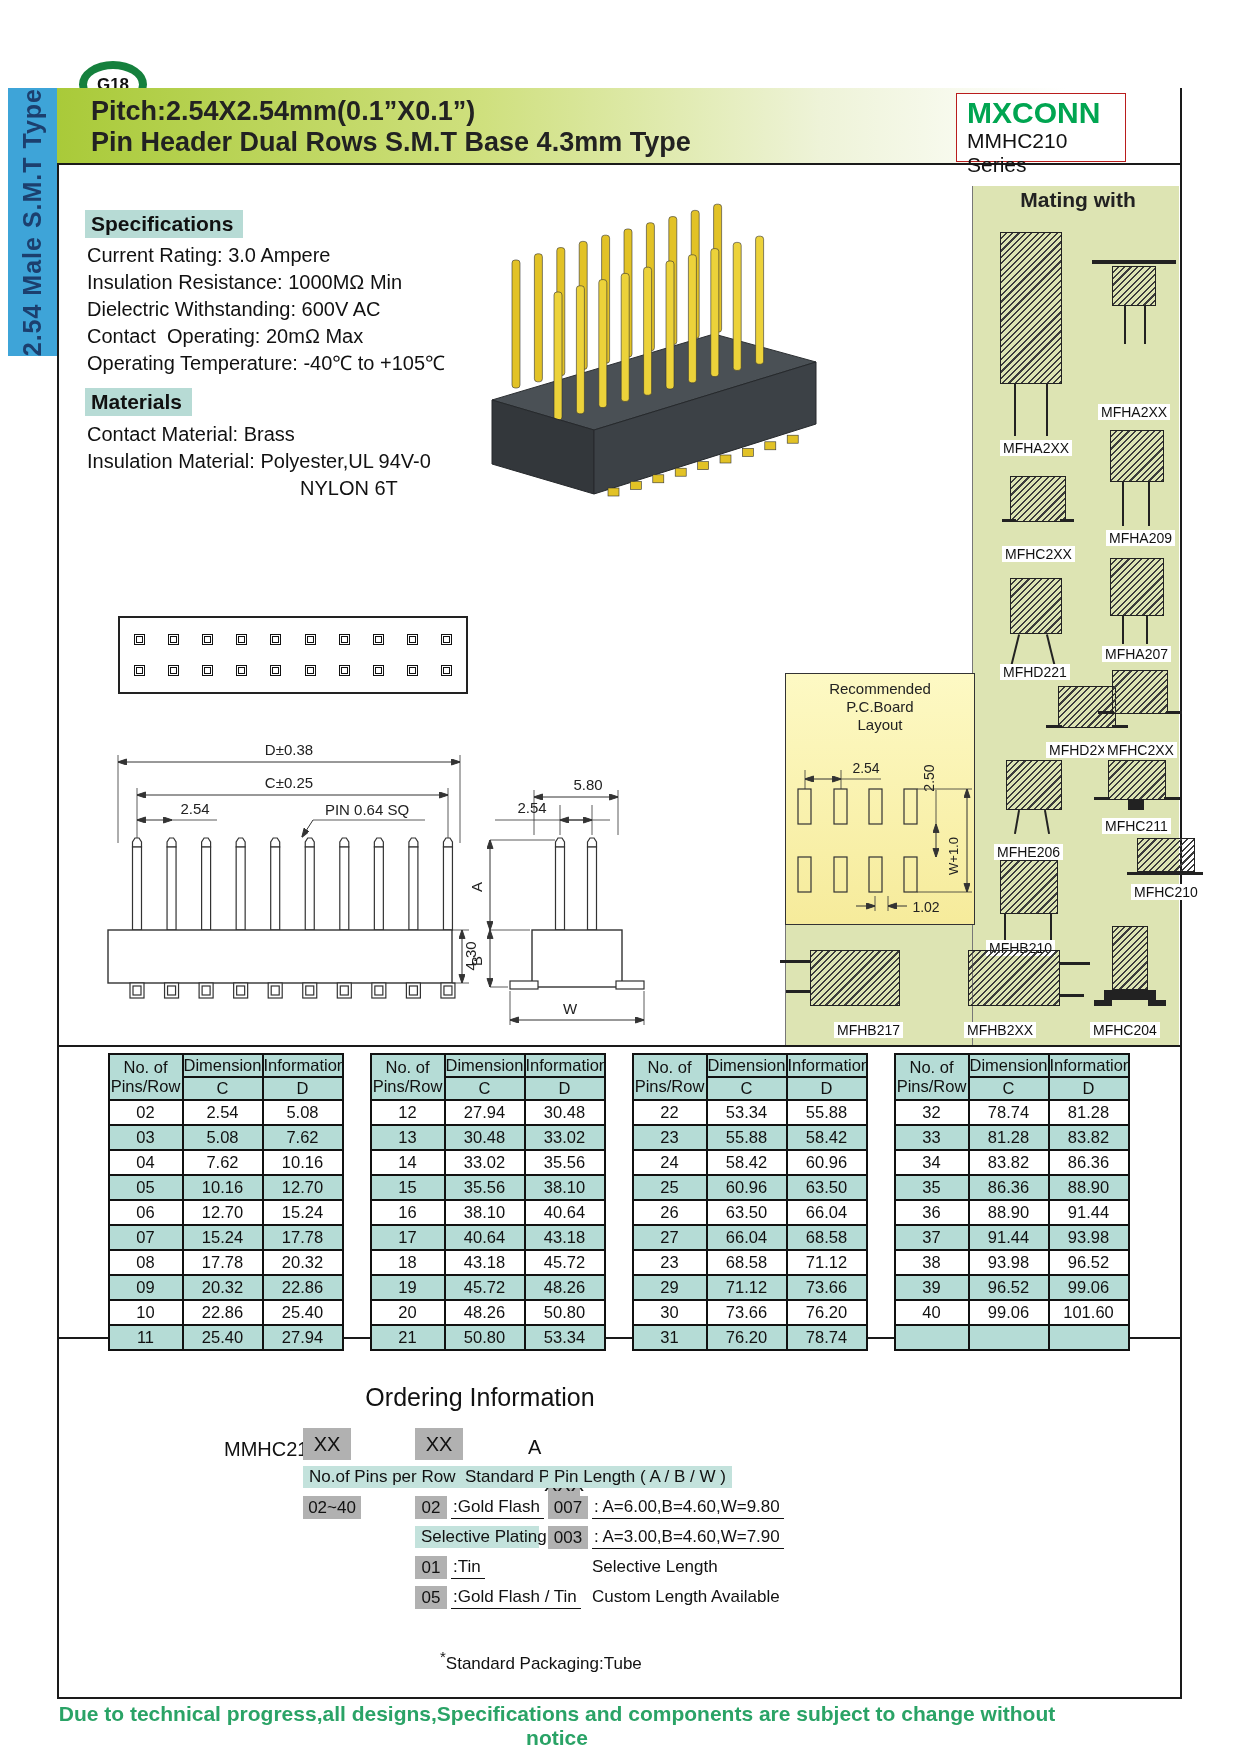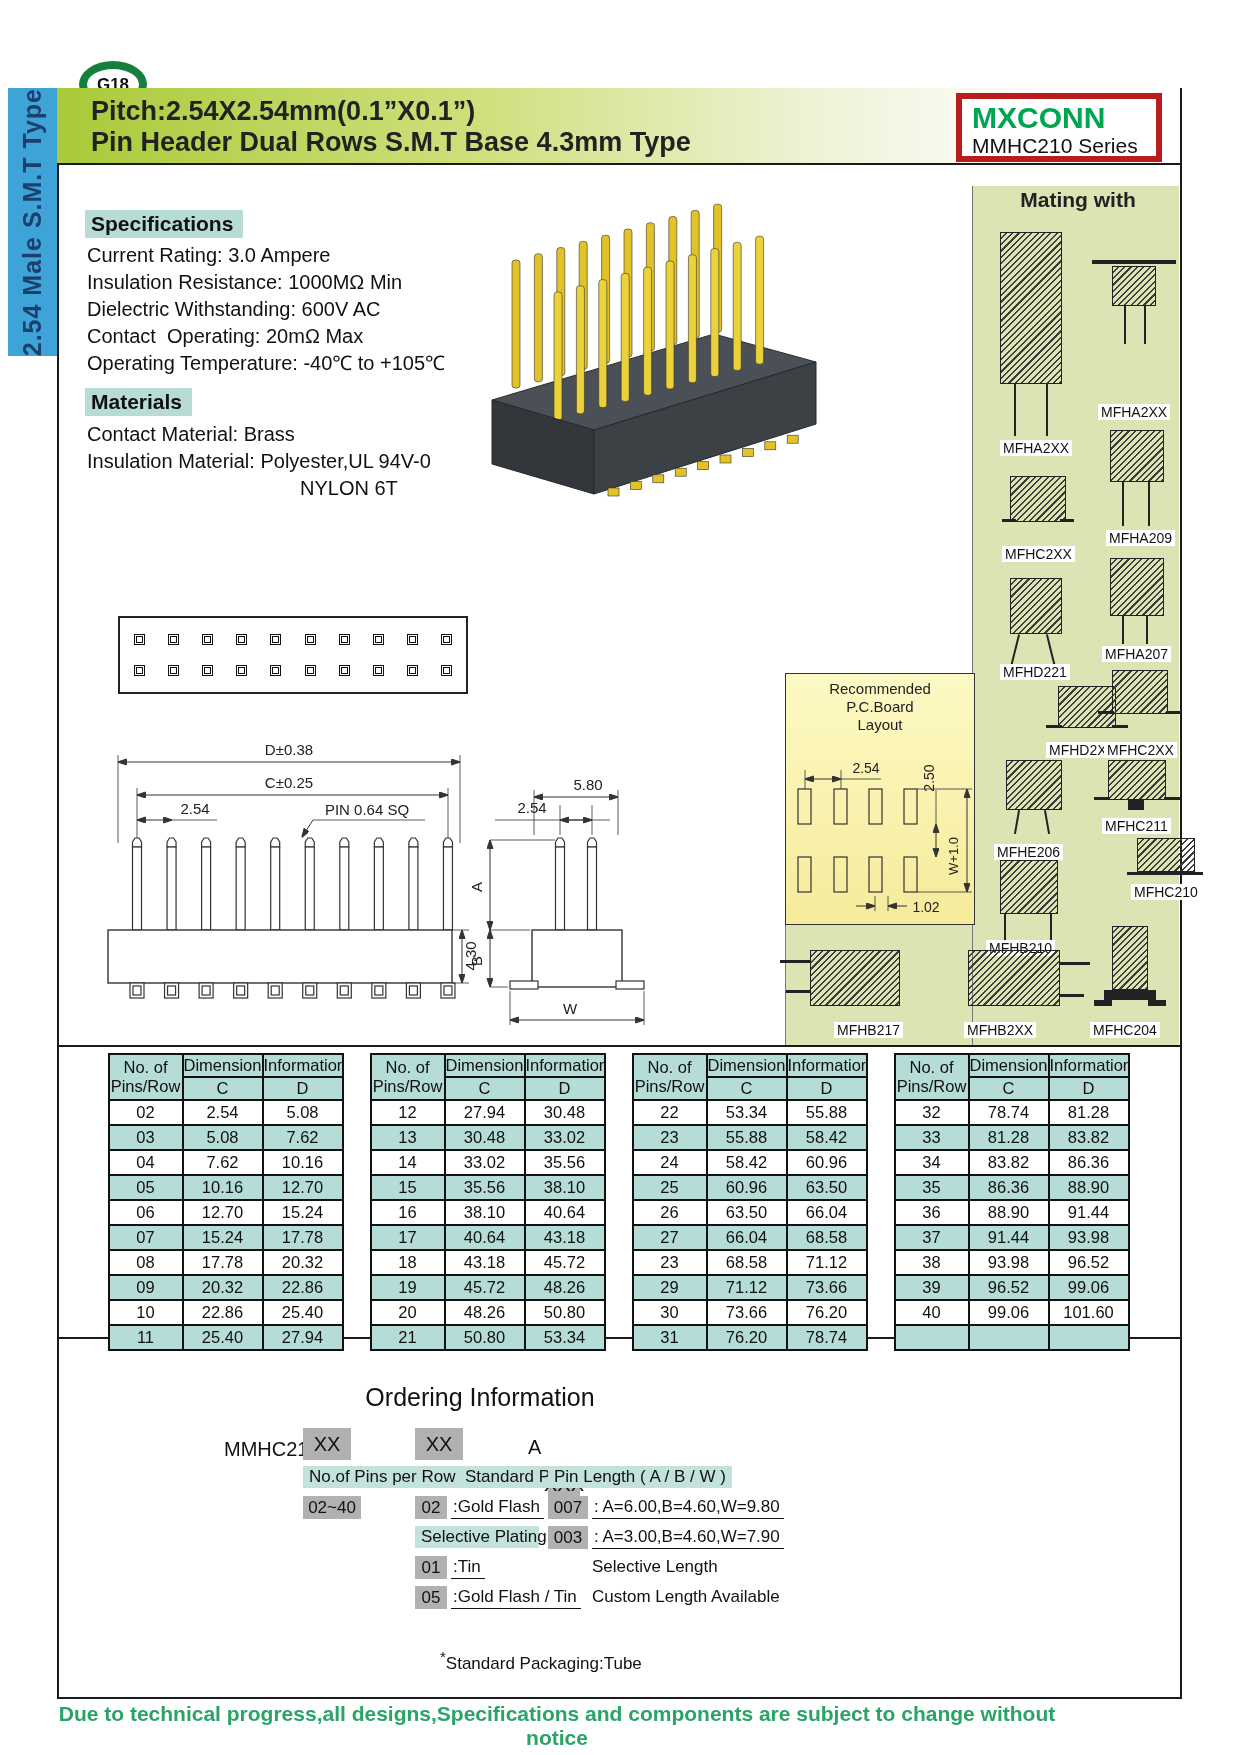--- a/index.html
+++ b/index.html
@@ -14,21 +14,21 @@
   #side-tab{left:8px;top:88px;width:49px;height:268px;background:#3ea4d8;display:flex;align-items:center;justify-content:center;}
   #side-tab span{writing-mode:vertical-rl;transform:rotate(180deg);font-size:25px;font-weight:700;color:#1c3f6e;letter-spacing:1px;white-space:nowrap;}
 
   
   #main-box{left:57px;top:88px;width:1121px;height:1607px;border:2px solid #1a1a1a;}
 
   
   #header-band{left:57px;top:88px;width:1123px;height:77px;background:linear-gradient(90deg,#a9ca39,#cfe07e 38%,#eef3d8 68%,#ffffff 90%);
      border-bottom:2px solid #1a1a1a;box-sizing:border-box;padding:8px 0 0 34px;}
   .hline{font-size:27px;font-weight:600;color:#222;line-height:31px;white-space:nowrap;}
-  #brand-box{left:956px;top:93px;width:206px;height:69px;background:#fff;border:6px solid #b91c1c;box-sizing:border-box;padding:3px 0 0 10px;}
+  #brand-box{left:956px;top:93px;width:170px;height:69px;background:#fff;border:1px solid #b91c1c;box-sizing:border-box;padding:3px 0 0 10px;}
   #brand-name{font-size:30px;font-weight:700;color:#00a551;line-height:32px;}
   #brand-series{font-size:21px;color:#111;line-height:24px;}
 
   
   .sec-head{background:#b7dbd5;font-size:21px;font-weight:700;padding:2px 10px 2px 6px;display:inline-block;}
   .spec-line{font-size:20px;line-height:27px;color:#111;white-space:pre;}
 
   
   #mating-panel{left:972px;top:186px;width:207px;height:861px;background:#dde4b3;border-left:1px solid #777;border-bottom:1px solid #777;box-sizing:border-box;}
   #mating-ext{left:785px;top:925px;width:187px;height:122px;background:#dde4b3;border-left:1px solid #777;border-bottom:1px solid #777;box-sizing:border-box;}

